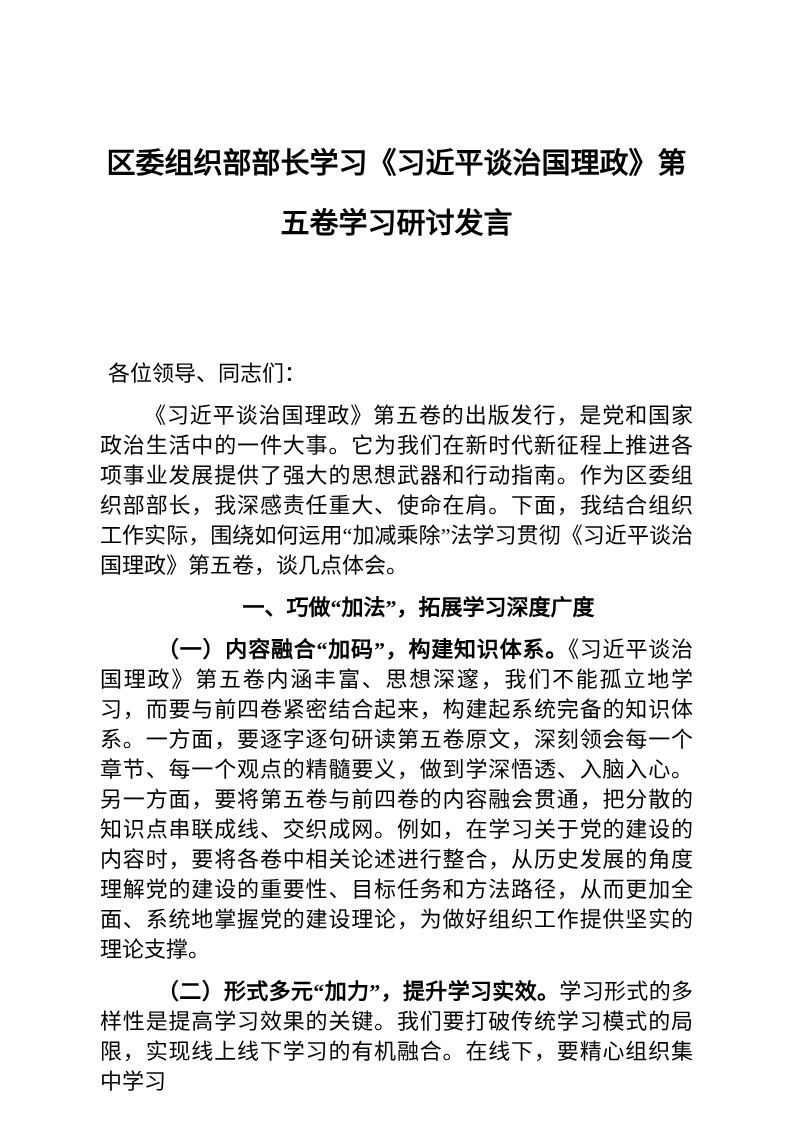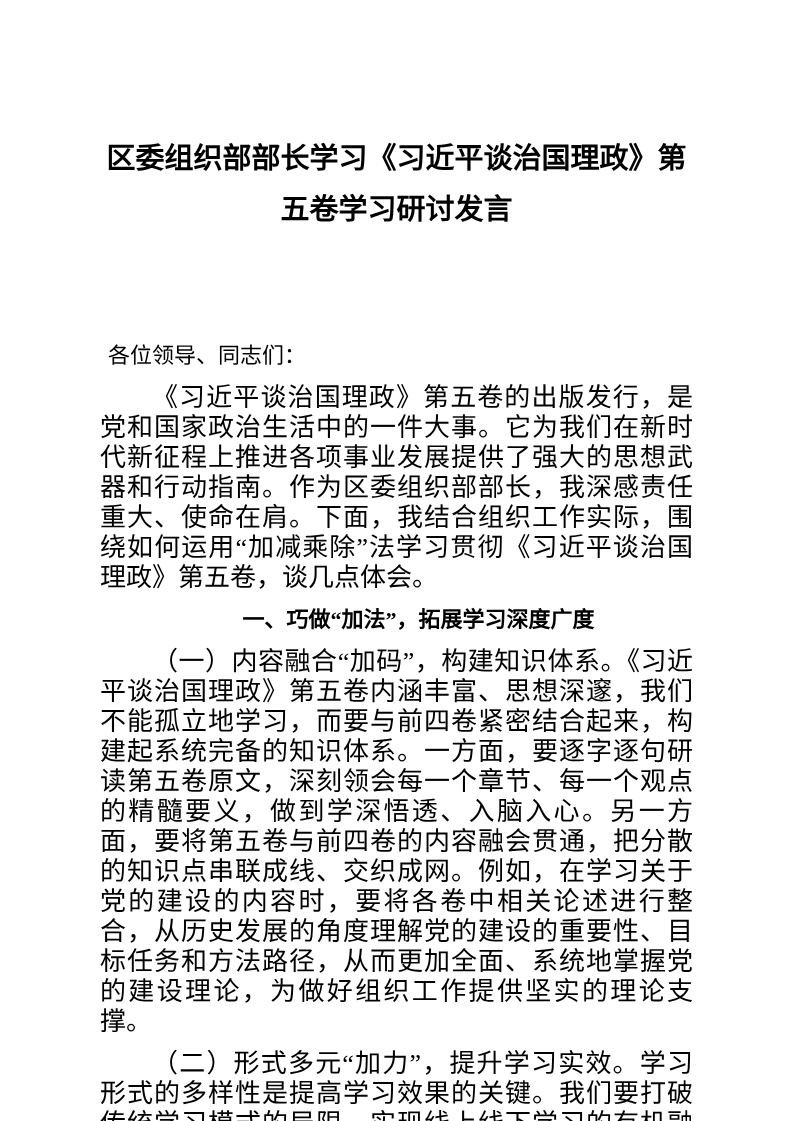--- a/index.html
+++ b/index.html
@@ -19,48 +19,49 @@
     width: 793px;
     height: 1121px;
     padding: 133px 100px 40px 100px;
     background: #ffffff;
     overflow: hidden;
   }
   .doc-title {
     margin: 0 0 106px 0;
     font-size: 29px;
     font-weight: bold;
-    line-height: 51px;
+    line-height: 60px;
     text-align: center;
     letter-spacing: 0;
   }
   .salutation {
     margin: 8px;
     font-size: 22px;
     line-height: 30px;
     text-align: left;
   }
   .para {
     margin: 12px 0 0 0;
-    font-size: 26px;
+    font-size: 22px;
     line-height: 30px;
     text-indent: 2em;
     text-align: justify;
     word-break: break-all;
   }
   .section-heading {
     margin: 12px 0 0 0;
     font-size: 22px;
     line-height: 30px;
     font-weight: bold;
     text-indent: 2em;
     text-align: center;
   }
   .lead {
-    font-weight: normal;
+    font-weight: bold;
+    margin-left: 13px;
   }
 </style>
 </head>
 <body>
 
 <div class="page">
 
   <h1 class="doc-title">区委组织部部长学习《习近平谈治国理政》第五卷学习研讨发言</h1>
 
   <p class="salutation">各位领导、同志们：</p>

